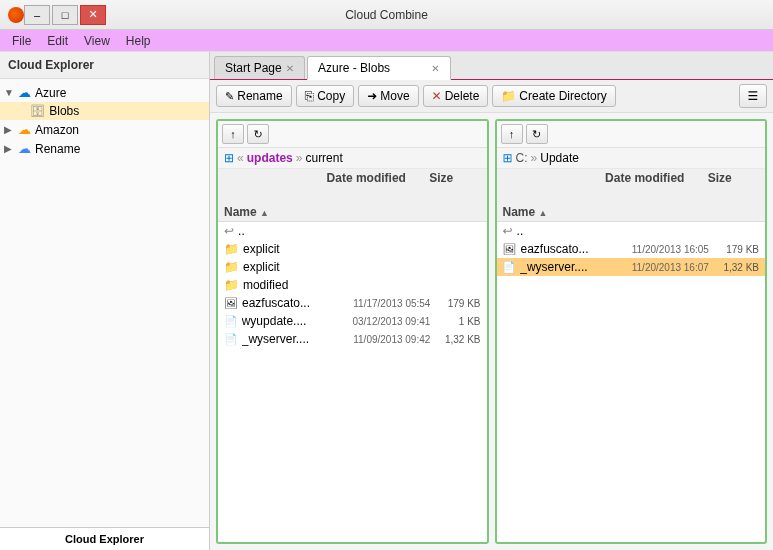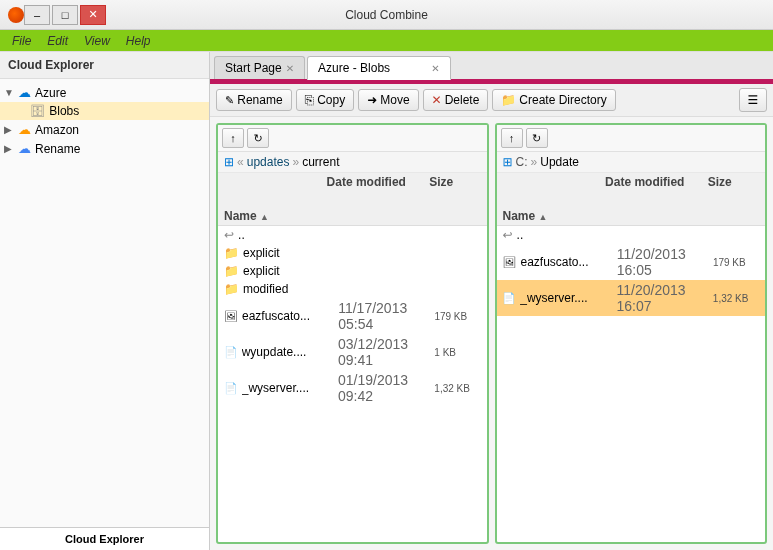--- a/index.html
+++ b/index.html
@@ -19,27 +19,26 @@
     .title-bar-controls { display: flex; gap: 2px; }
     .tb-btn {
       width: 26px; height: 20px; border: 1px solid #aaa; background: #e8e8e8;
       cursor: pointer; font-size: 11px; display: flex; align-items: center; justify-content: center;
     }
     .tb-btn.close { background: #d9534f; color: white; border-color: #c9302c; }
     .app-icon { width: 16px; height: 16px; background: radial-gradient(circle at 40% 40%, #ff6600, #cc3300); border-radius: 50%; }
 
     
     .menu-bar {
-      background: #84cc16;
+      background: #f0abfc;
       height: 22px;
       display: flex;
       align-items: center;
       padding: 0 4px;
       border-bottom: 1px solid #ddd;
-      font-style: italic;
     }
     .menu-item { padding: 2px 8px; cursor: pointer; color: #333; }
 
     
     .main-layout {
       display: flex;
       height: calc(550px - 52px);
     }
 
     
@@ -87,21 +86,21 @@
       display: flex;
       flex-direction: column;
       background: #f5f5f5;
     }
 
     
     .tabs-bar {
       display: flex;
       align-items: flex-end;
       background: #e8e8e8;
-      border-bottom: 5px solid #be185d;
+      border-bottom: 1px solid #be185d;
       padding: 0 4px;
       padding-top: 4px;
     }
     .tab {
       padding: 4px 10px;
       border: 1px solid #bbb;
       border-bottom: none;
       background: #ddd;
       cursor: pointer;
       margin-right: 2px;
@@ -204,22 +203,22 @@
       display: flex;
       align-items: center;
       padding: 2px 6px;
       font-size: 11px;
       cursor: pointer;
       gap: 4px;
     }
     .file-row.selected { background: #ffd080; }
     .file-icon { font-size: 12px; }
     .file-name { flex: 3; overflow: hidden; text-overflow: ellipsis; white-space: nowrap; }
-    .file-date { flex: 3; color: #666; font-size: 14px; }
-    .file-size { flex: 1.5; color: #555; font-size: 10px; }
+    .file-date { flex: 3; color: #666; font-size: 10px; text-align: right; }
+    .file-size { flex: 1.5; text-align: right; color: #555; font-size: 10px; }
     .folder-row .file-icon { color: #e8a000; }
     .parent-row .file-icon { color: #888; }
 
     .sort-arrow { font-size: 9px; color: #666; }
   </style>
 </head>
 <body>
 
 <div class="title-bar">
   <div class="title-bar-left">
@@ -317,21 +316,21 @@
     <div class="panels-area">
 
       <div class="panel left-panel">
         <div class="panel-nav">
           <div class="nav-btn">↑</div>
           <div class="nav-btn">↻</div>
         </div>
         <div class="breadcrumb">
           <span style="color:#0078d4; font-size:12px;">⊞</span>
           <span style="color:#999;">«</span>
-          <span style="cursor:pointer; color:#0c4a6e;">updates</span>
+          <span style="cursor:pointer; color:#a21caf;font-weight:bold;">updates</span>
           <span style="color:#999;">»</span>
           <span>current</span>
         </div>
         <div class="file-list-header">
           <span class="col-name">
             <span>Name</span>
             <span class="sort-arrow"> ▲</span>
           </span>
           <span class="col-date">Date modified</span>
           <span class="col-size">Size</span>
@@ -369,21 +368,21 @@
           </div>
           <div class="file-row">
             <span class="file-icon" style="font-size:11px;">📄</span>
             <span class="file-name">wyupdate....</span>
             <span class="file-date">03/12/2013 09:41</span>
             <span class="file-size">1 KB</span>
           </div>
           <div class="file-row">
             <span class="file-icon" style="font-size:11px;">📄</span>
             <span class="file-name">_wyserver....</span>
-            <span class="file-date">01/19/2013 09:42</span>
+            <span class="file-date">11/09/2013 09:42</span>
             <span class="file-size">1,32 KB</span>
           </div>
         </div>
       </div>
 
       <div class="panel right-panel">
         <div class="panel-nav">
           <div class="nav-btn">↑</div>
           <div class="nav-btn">↻</div>
         </div>

